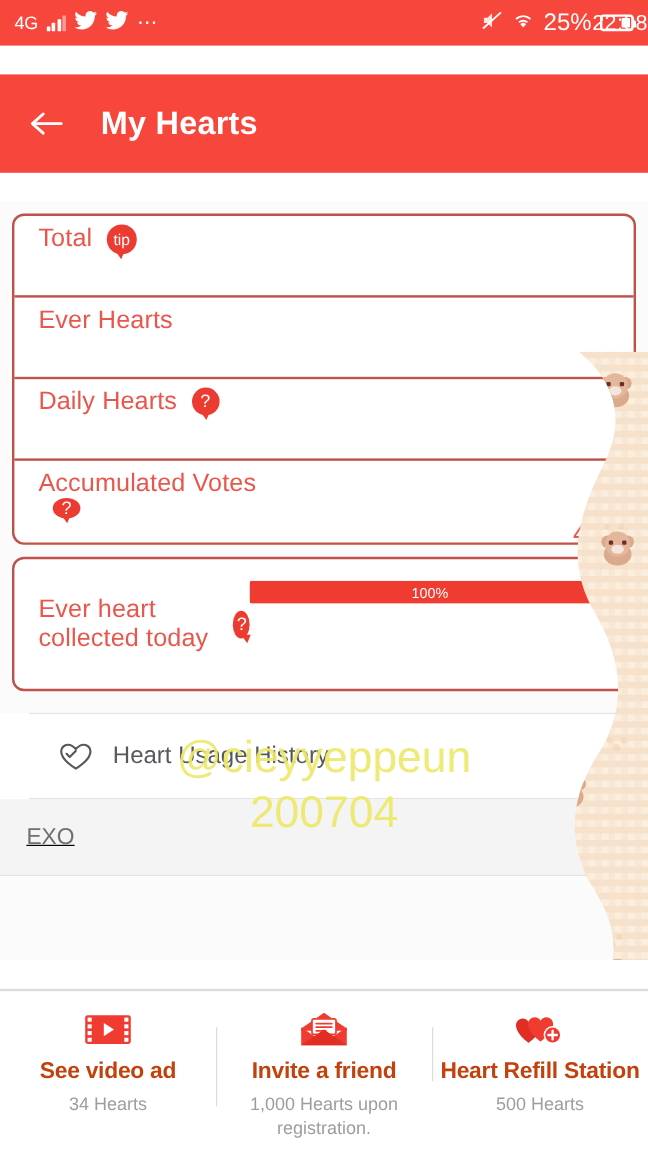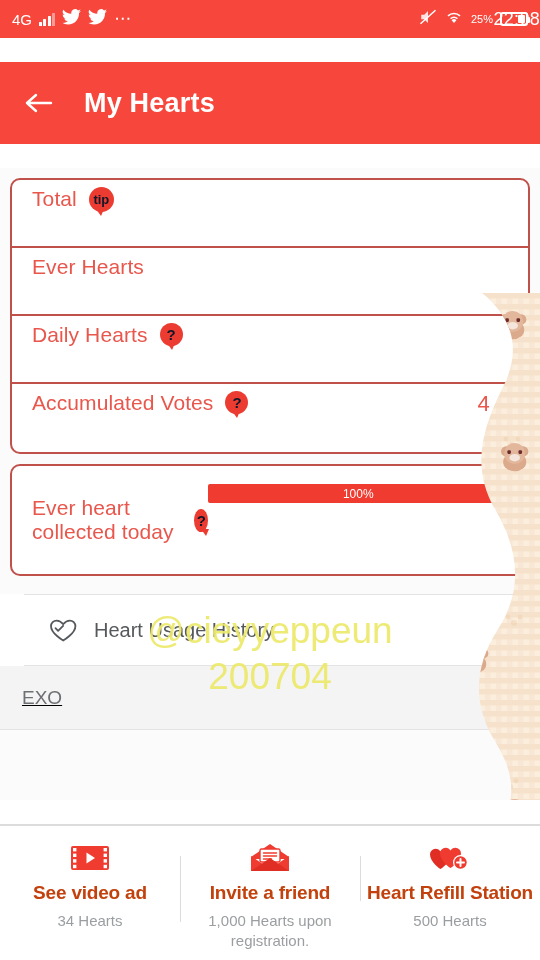--- a/index.html
+++ b/index.html
@@ -22,21 +22,21 @@
   .sb-time {
     position:absolute; left:0; right:0; text-align:right;
     font-size:18px; letter-spacing:.3px; pointer-events:none;
   }
   .net-txt { font-size:15px; letter-spacing:-.2px; }
   .bars { display:inline-flex; align-items:flex-end; gap:1.5px; height:13px; }
   .bars i { width:3px; background:#fff; display:block; border-radius:.5px; }
   .bars i:nth-child(1){height:4px} .bars i:nth-child(2){height:7px}
   .bars i:nth-child(3){height:10px} .bars i:nth-child(4){height:13px;background:rgba(255,255,255,.45)}
   .dots { font-size:17px; letter-spacing:1px; line-height:8px; }
-  .pct { font-size:11px; }
+  .pct { font-size:20px; }
   .batt { width:28px; height:14px; border:2px solid #fff; border-radius:3px; position:relative; display:inline-block; }
   .batt::after { content:""; position:absolute; right:-4px; top:3px; width:2px; height:6px; background:#fff; border-radius:0 1px 1px 0; }
   .batt span { position:absolute; right:1px; top:1px; bottom:1px; width:7px; background:#fff; border-radius:1px; }
 
   
   .header {
     height:82px; background:#f7473c; color:#fff;
     display:flex; align-items:center; padding:0 22px; flex:0 0 82px;
   }
   .back { width:34px; height:34px; display:flex; align-items:center; justify-content:center; cursor:pointer; }
@@ -48,28 +48,28 @@
 
   .card {
     margin:10px 10px 0 10px; background:#fff;
     border:2px solid #c0504a; border-radius:10px;
   }
   .card.second { margin-top:10px; }
   .row {
     height:68px; display:flex; align-items:flex-start; padding:7px 20px;
     border-bottom:2px solid #c0504a;
   }
-  .row:last-child { border-bottom:none; }
+  .row:last-child { border-bottom:none;flex-direction:column; }
   .row-label { font-size:21px; color:#e8564c; letter-spacing:.1px; }
   .row-value { margin-left:auto; font-size:22px; color:#e8564c; }
 
   .badge-tip, .badge-q {
     display:inline-flex; align-items:center; justify-content:center;
-    background:#ec3b30; color:#0f172a; margin-left:12px; position:relative;
-    border-radius:50%; font-weight:bold;
+    background:#ec3b30; color:#ffffff; margin-left:12px; position:relative;
+    border-radius:50%; font-weight:normal;
   }
   .badge-tip { width:25px; height:25px; font-size:13px; }
   .badge-q { width:23px; height:23px; font-size:15px; }
   .badge-tip::after, .badge-q::after {
     content:""; position:absolute; bottom:-4px; left:7px;
     width:0; height:0; border-left:5px solid transparent;
     border-right:3px solid transparent; border-top:7px solid #ec3b30;
   }
 
   .prog-row { padding:0 20px; height:108px; display:flex; flex-direction:row; justify-content:center; }

